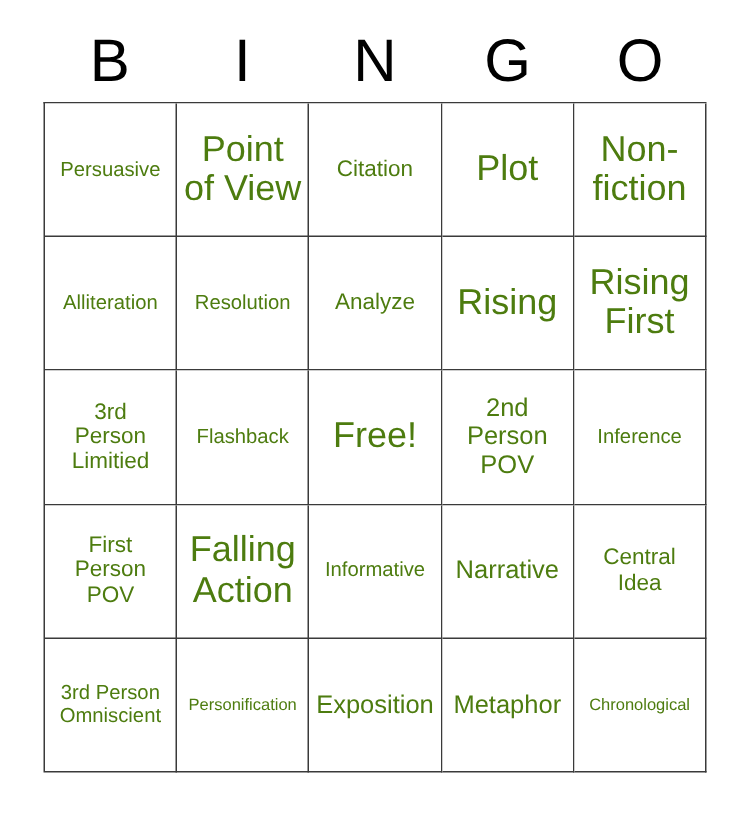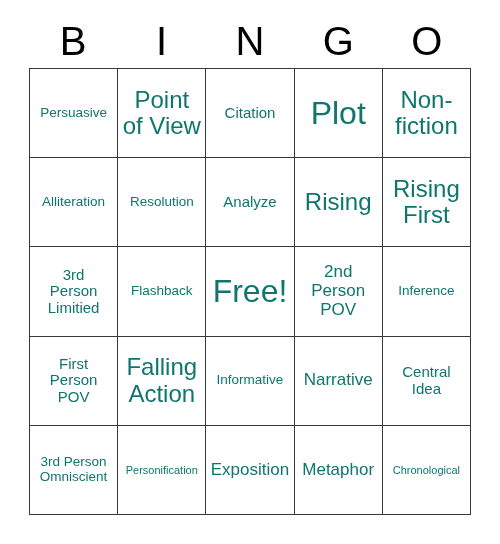--- a/index.html
+++ b/index.html
@@ -55,31 +55,31 @@
     justify-content: center;
     text-align: center;
     padding: 1px 2px;
     background: #ffffff;
     overflow: hidden;
   }
   .cell-text {
     display: block;
     width: 100%;
     text-align: center;
-    color: #0f766e;
+    color: #4d7c0f;
     line-height: 1.1;
     white-space: pre-line;
   }
   
   .fs-xs  { font-size: 11px; text-align: center; }
   .fs-sm  { font-size: 13.5px; }
   .fs-md  { font-size: 17px; }
   .fs-lg  { font-size: 15px; }
   .fs-xl  { font-size: 24px; }
-  .fs-xxl { font-size: 32px; }
+  .fs-xxl { font-size: 24px; }
 </style>
 </head>
 <body>
 
 <div id="card">
 
   <div id="bingo-header">
     <div class="header-letter">B</div>
     <div class="header-letter">I</div>
     <div class="header-letter">N</div>

